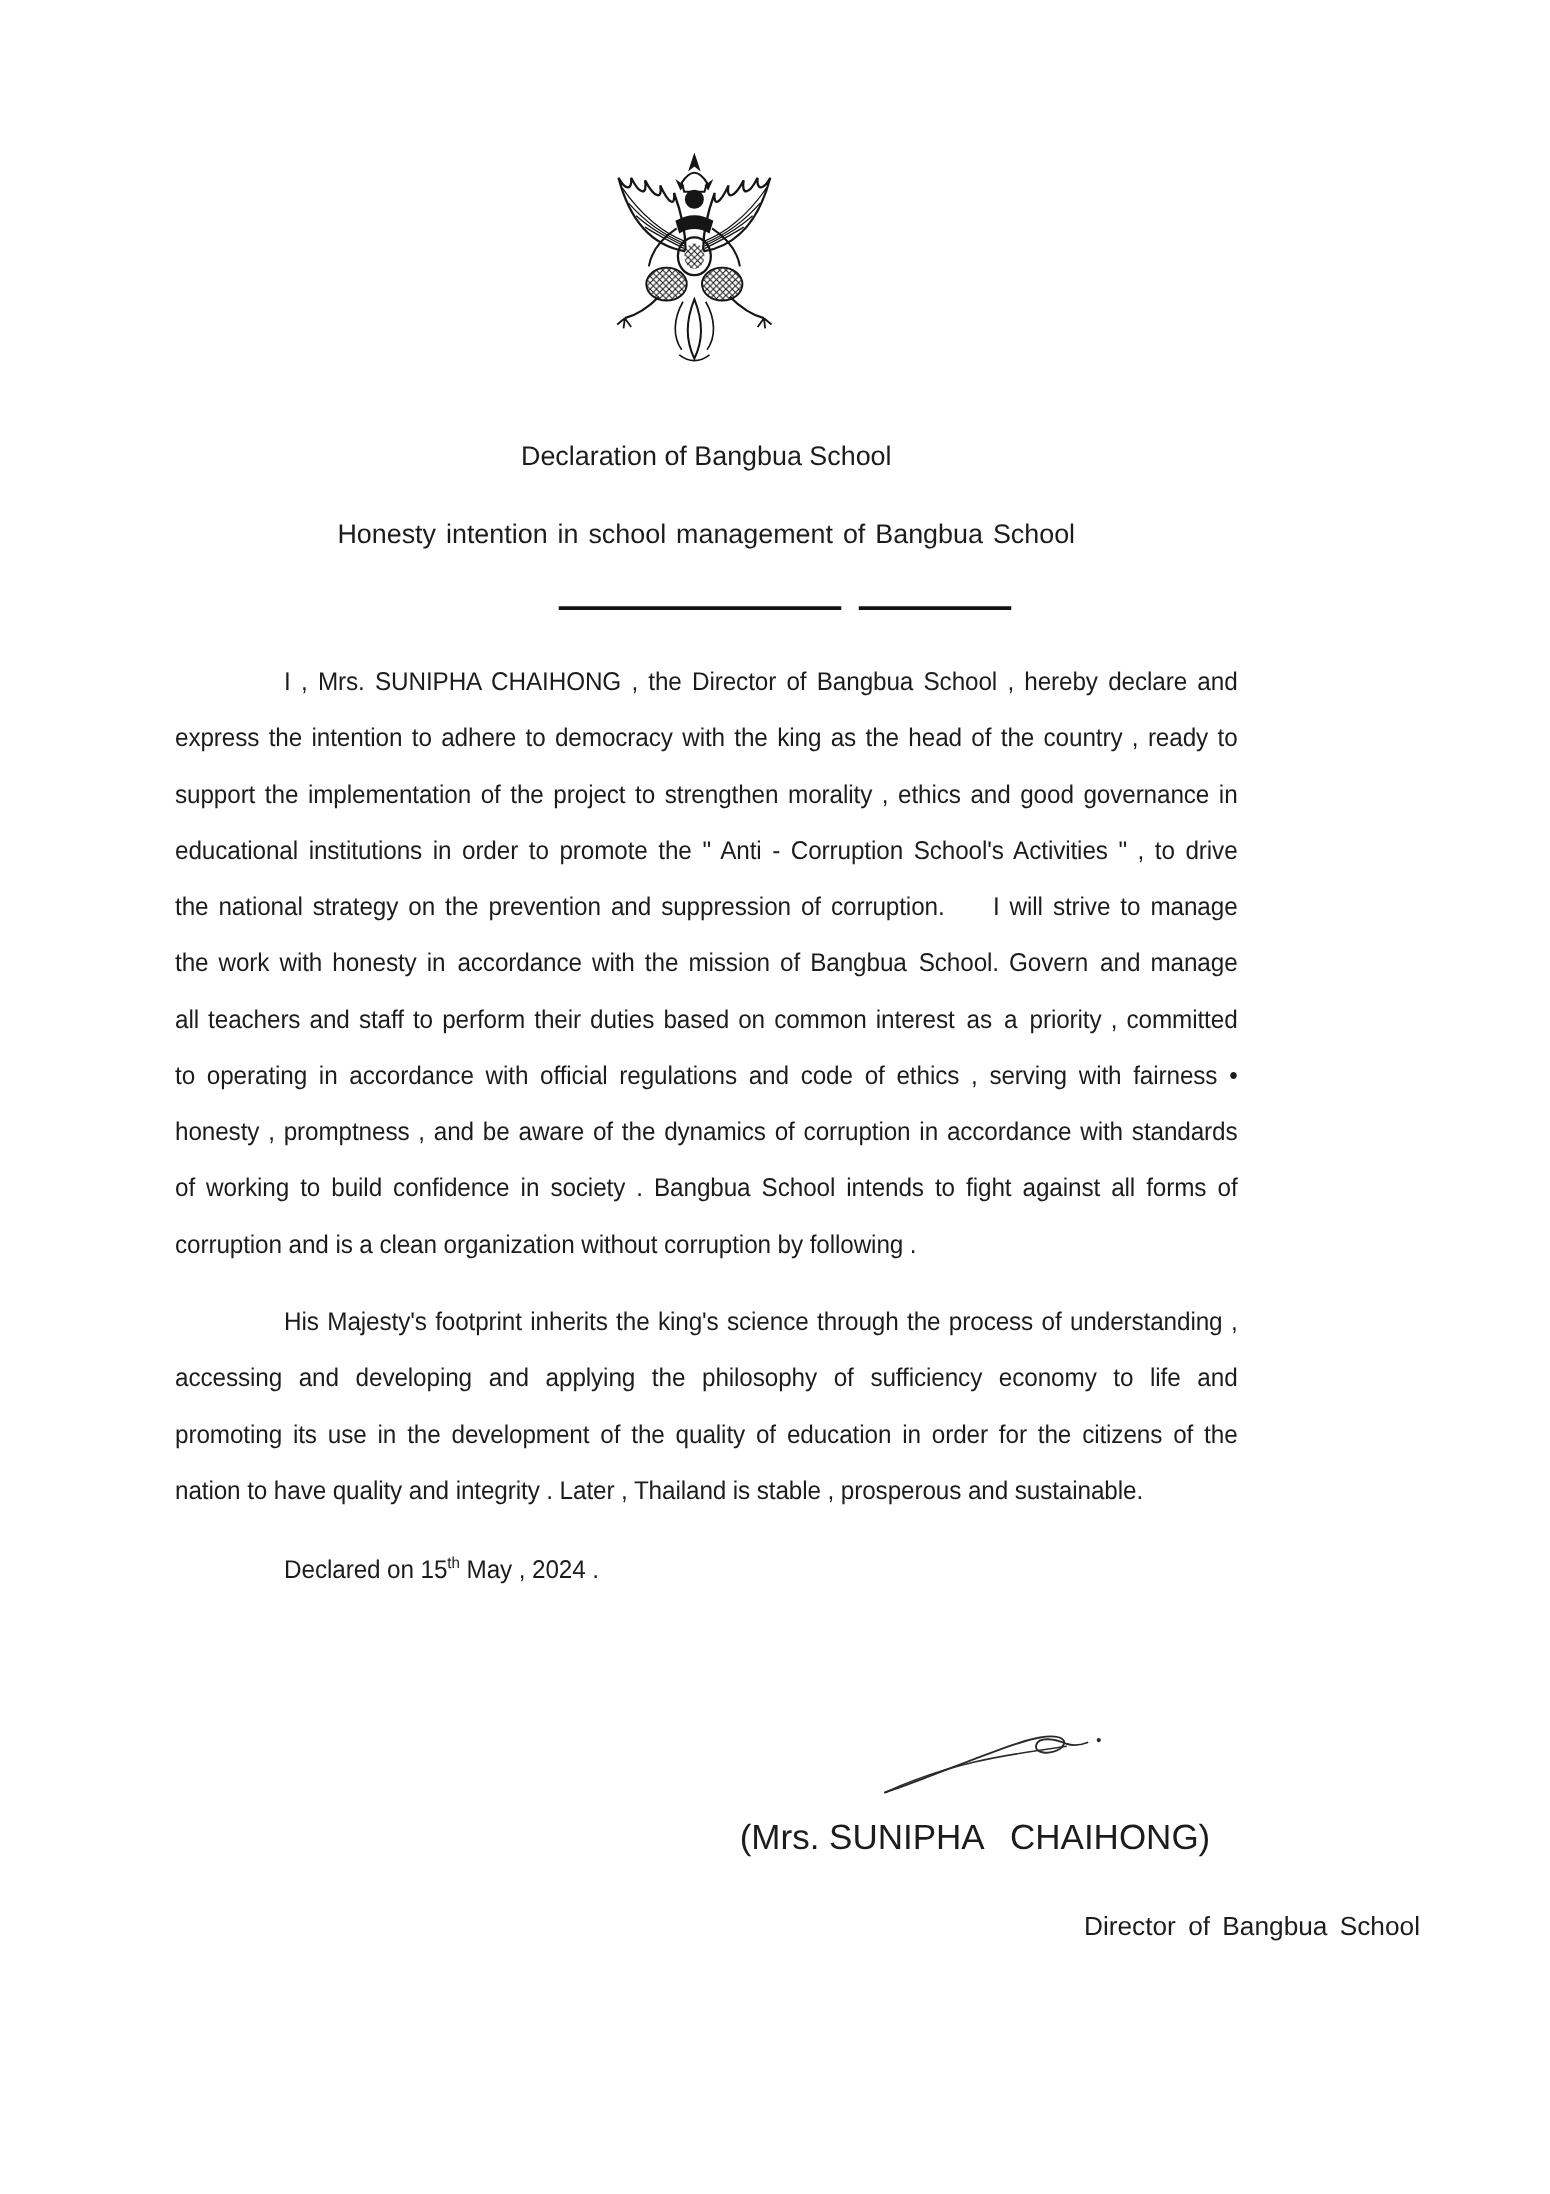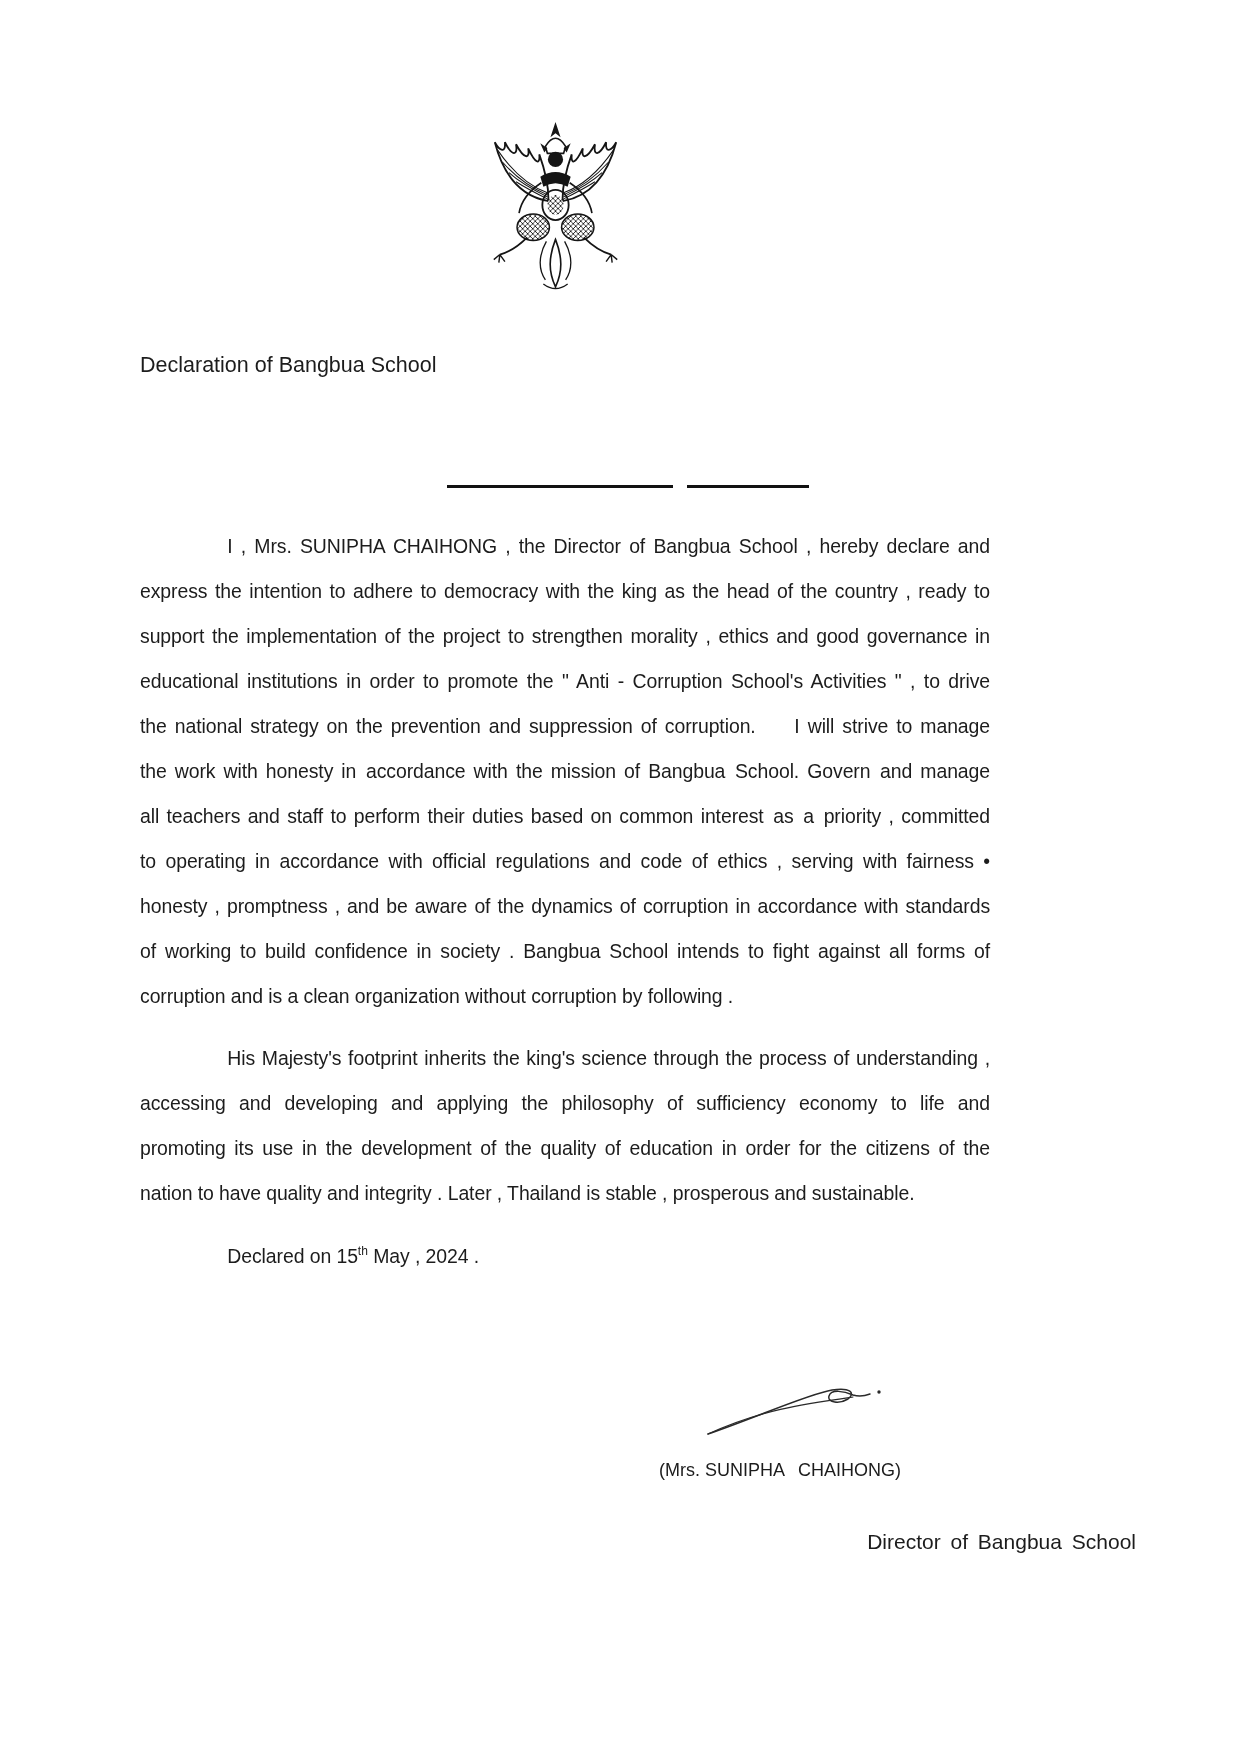--- a/index.html
+++ b/index.html
@@ -14,21 +14,21 @@
     overflow: hidden;
   }
   .abs { position: absolute; }
 
   
   .emblem { left: 483px; top: 120px; width: 145px; height: 172px; }
 
   
   .title-line {
     left: 140px; width: 850px;
-    text-align: left;
+    text-align: center;
     font-size: 21.5px;
     height: 30px; line-height: 30px;
     white-space: pre;
   }
   .title-1 { top: 350px; }
   .title-2 { top: 412px; word-spacing: 2px; }
 
   
   .divider { left: 140px; top: 485px; width: 850px; height: 6px; }
   .rule { position: absolute; top: 0; height: 3px; background: #111; }
@@ -57,21 +57,21 @@
     height: 45px; line-height: 45px;
     padding-left: 92px;
     text-align: left;
   }
   sup.ord { font-size: 0.62em; line-height: 0; vertical-align: super; letter-spacing: 0; }
 
   
   .signature { left: 700px; top: 1376px; width: 190px; height: 68px; }
   .signer-name {
     left: 430px; top: 1452px; width: 700px;
-    text-align: center; font-size: 18px;
+    text-align: center; font-size: 28px;
     height: 36px; line-height: 36px;
     white-space: pre;
   }
   .signer-title {
     left: 436px; top: 1524px; width: 700px;
     text-align: right; font-size: 21px;
     height: 36px; line-height: 36px;
     word-spacing: 4px;
   }
 </style>
@@ -120,20 +120,21 @@
     <path d="M98 116 C106 124 114 130 125 133" stroke="#151515" stroke-width="1.8" fill="none"></path>
     <path d="M125 133 l6 5 M125 133 l1 8 M125 133 l-5 7" stroke="#151515" stroke-width="1.4" fill="none"></path>
 
     <path d="M70 118 C63 136 63 150 70 165 C77 150 77 136 70 118 Z" fill="none" stroke="#151515" stroke-width="1.6"></path>
     <path d="M61 120 C53 134 53 148 60 158" stroke="#151515" stroke-width="1.3" fill="none"></path>
     <path d="M79 120 C87 134 87 148 80 158" stroke="#151515" stroke-width="1.3" fill="none"></path>
     <path d="M58 162 Q70 171 82 162" stroke="#151515" stroke-width="1.3" fill="none"></path>
   </svg>
 
   <div class="abs title-line title-1">Declaration of Bangbua School</div>
+  <div class="abs title-line title-2">Honesty intention in school management of Bangbua School</div>
 
   <div class="abs divider">
     <div class="rule rule-long"></div>
     <div class="rule rule-short"></div>
   </div>
 
   <div class="abs textwrap p1">
     <div class="pline first">I , Mrs. SUNIPHA CHAIHONG , the Director of Bangbua School , hereby declare and</div>
     <div class="pline">express the intention to adhere to democracy with the king as the head of the country , ready to</div>
     <div class="pline">support the implementation of the project to strengthen morality , ethics and good governance in</div>

